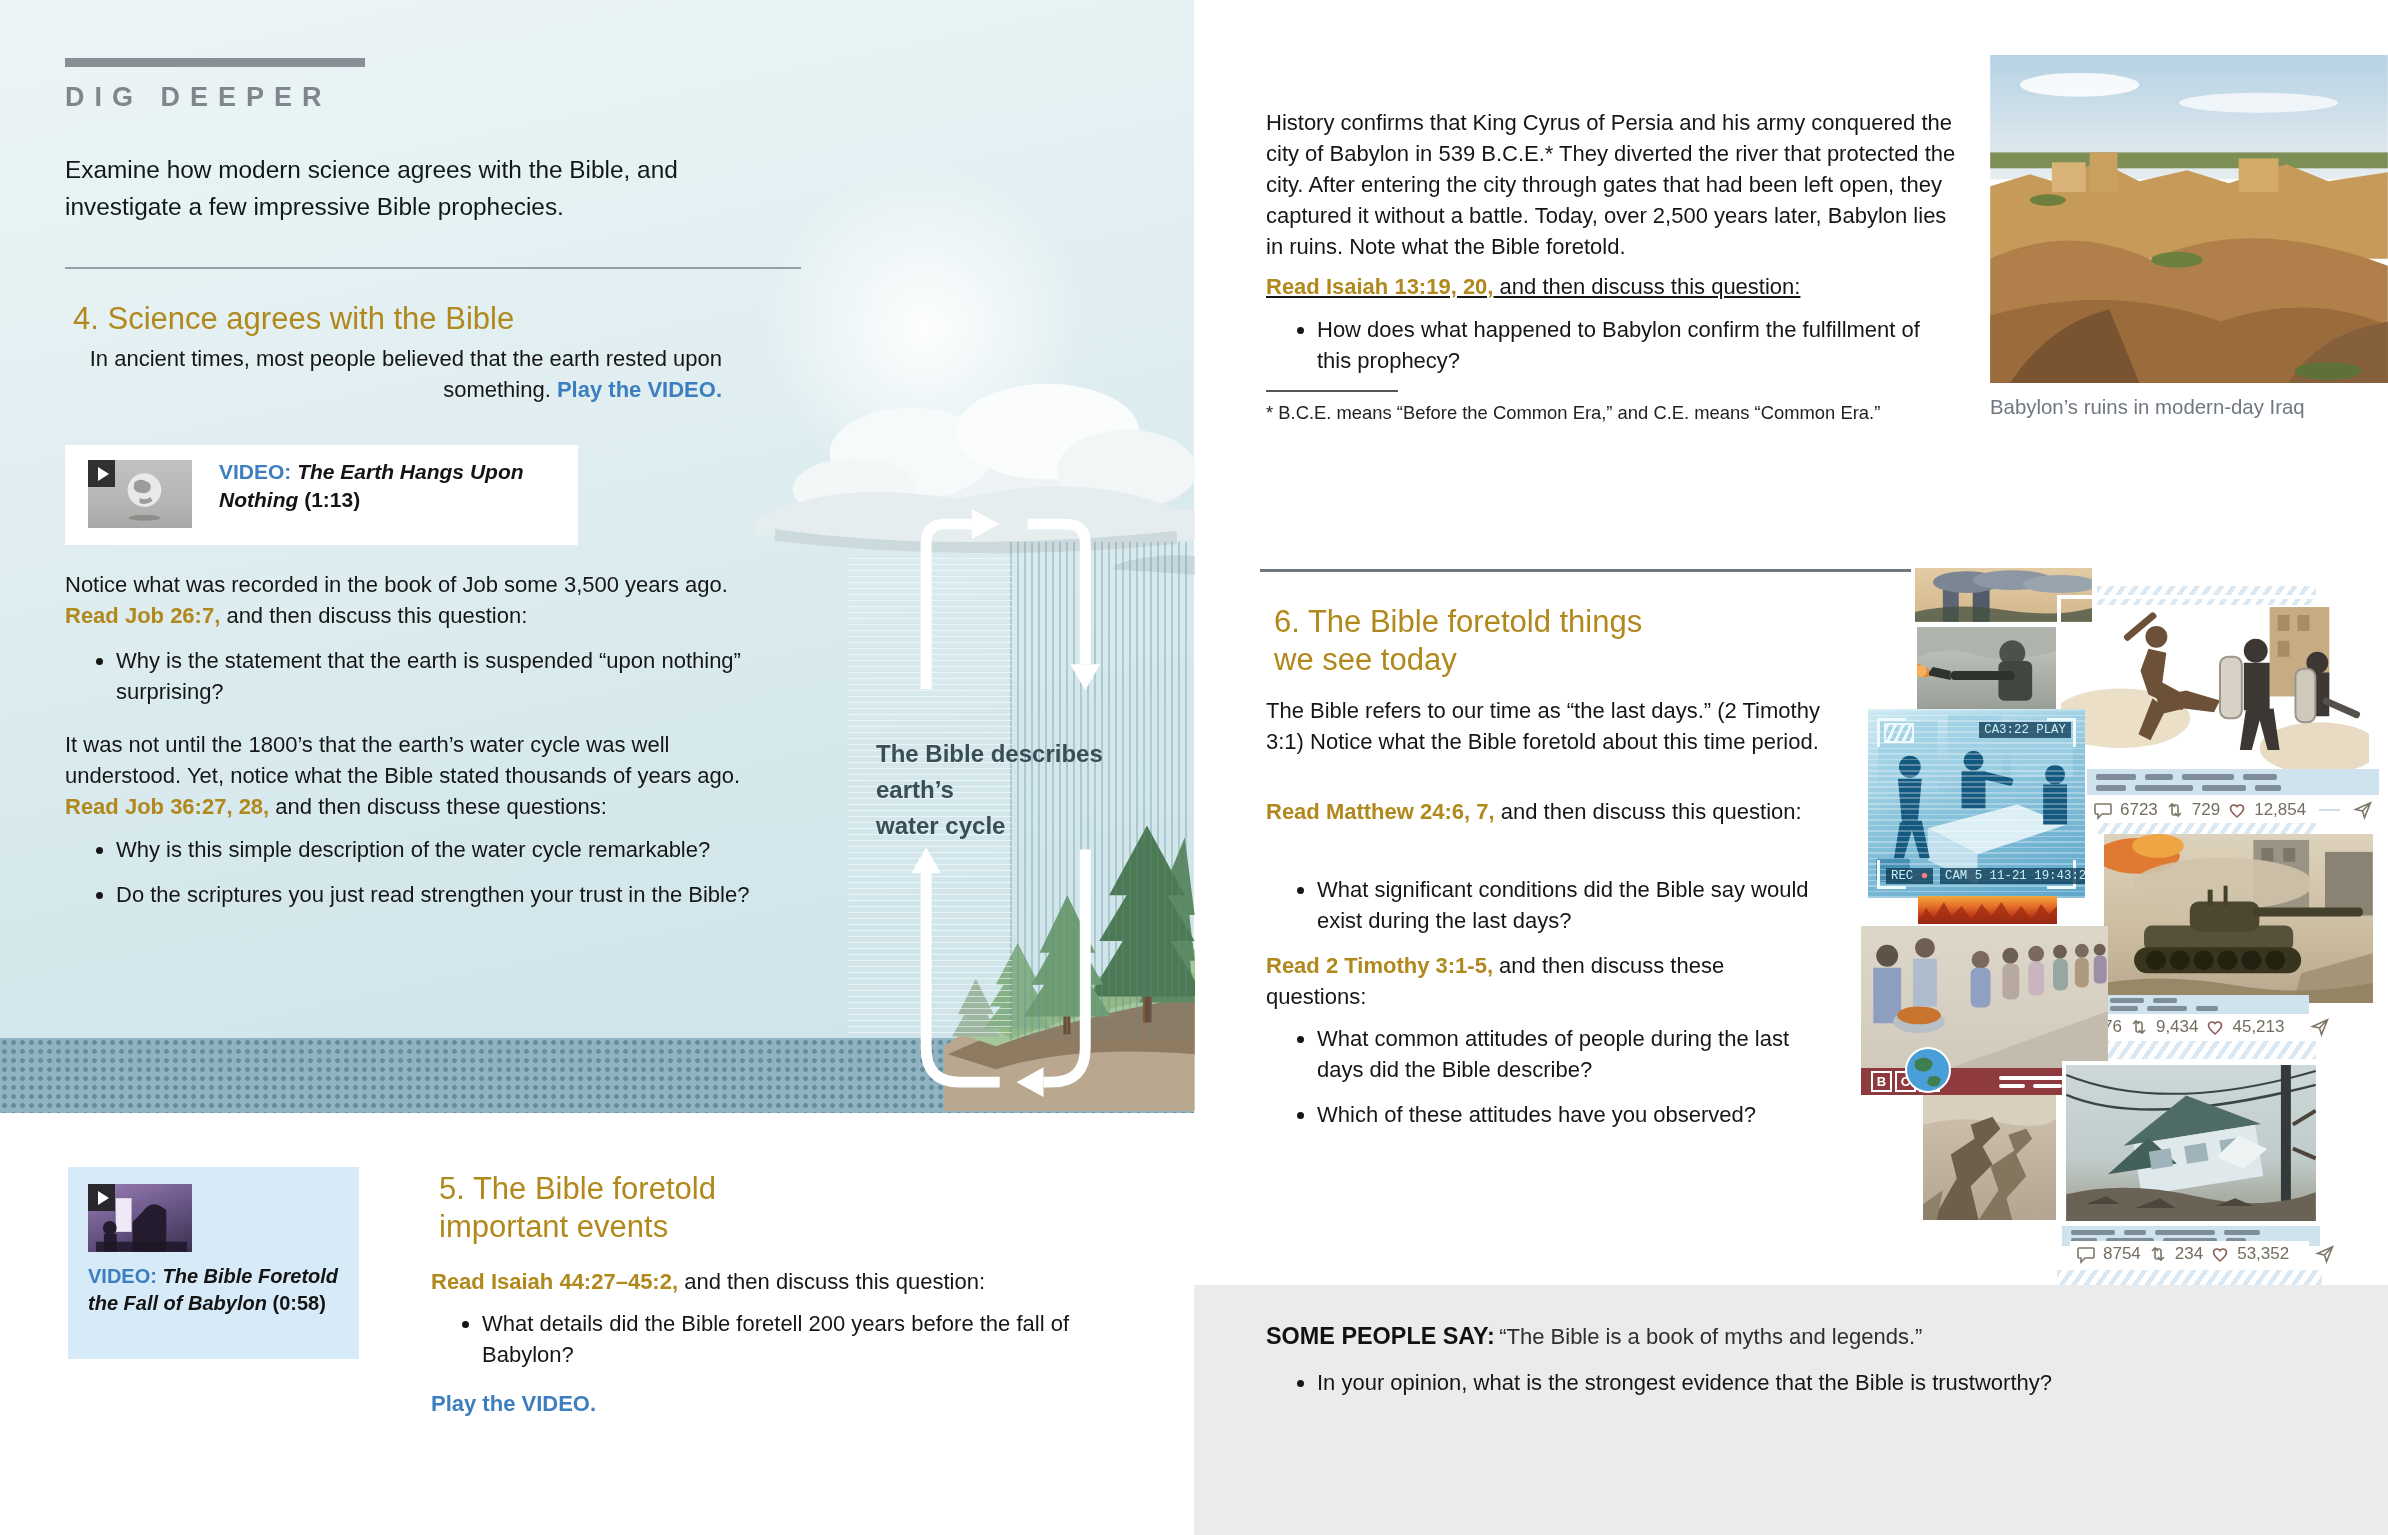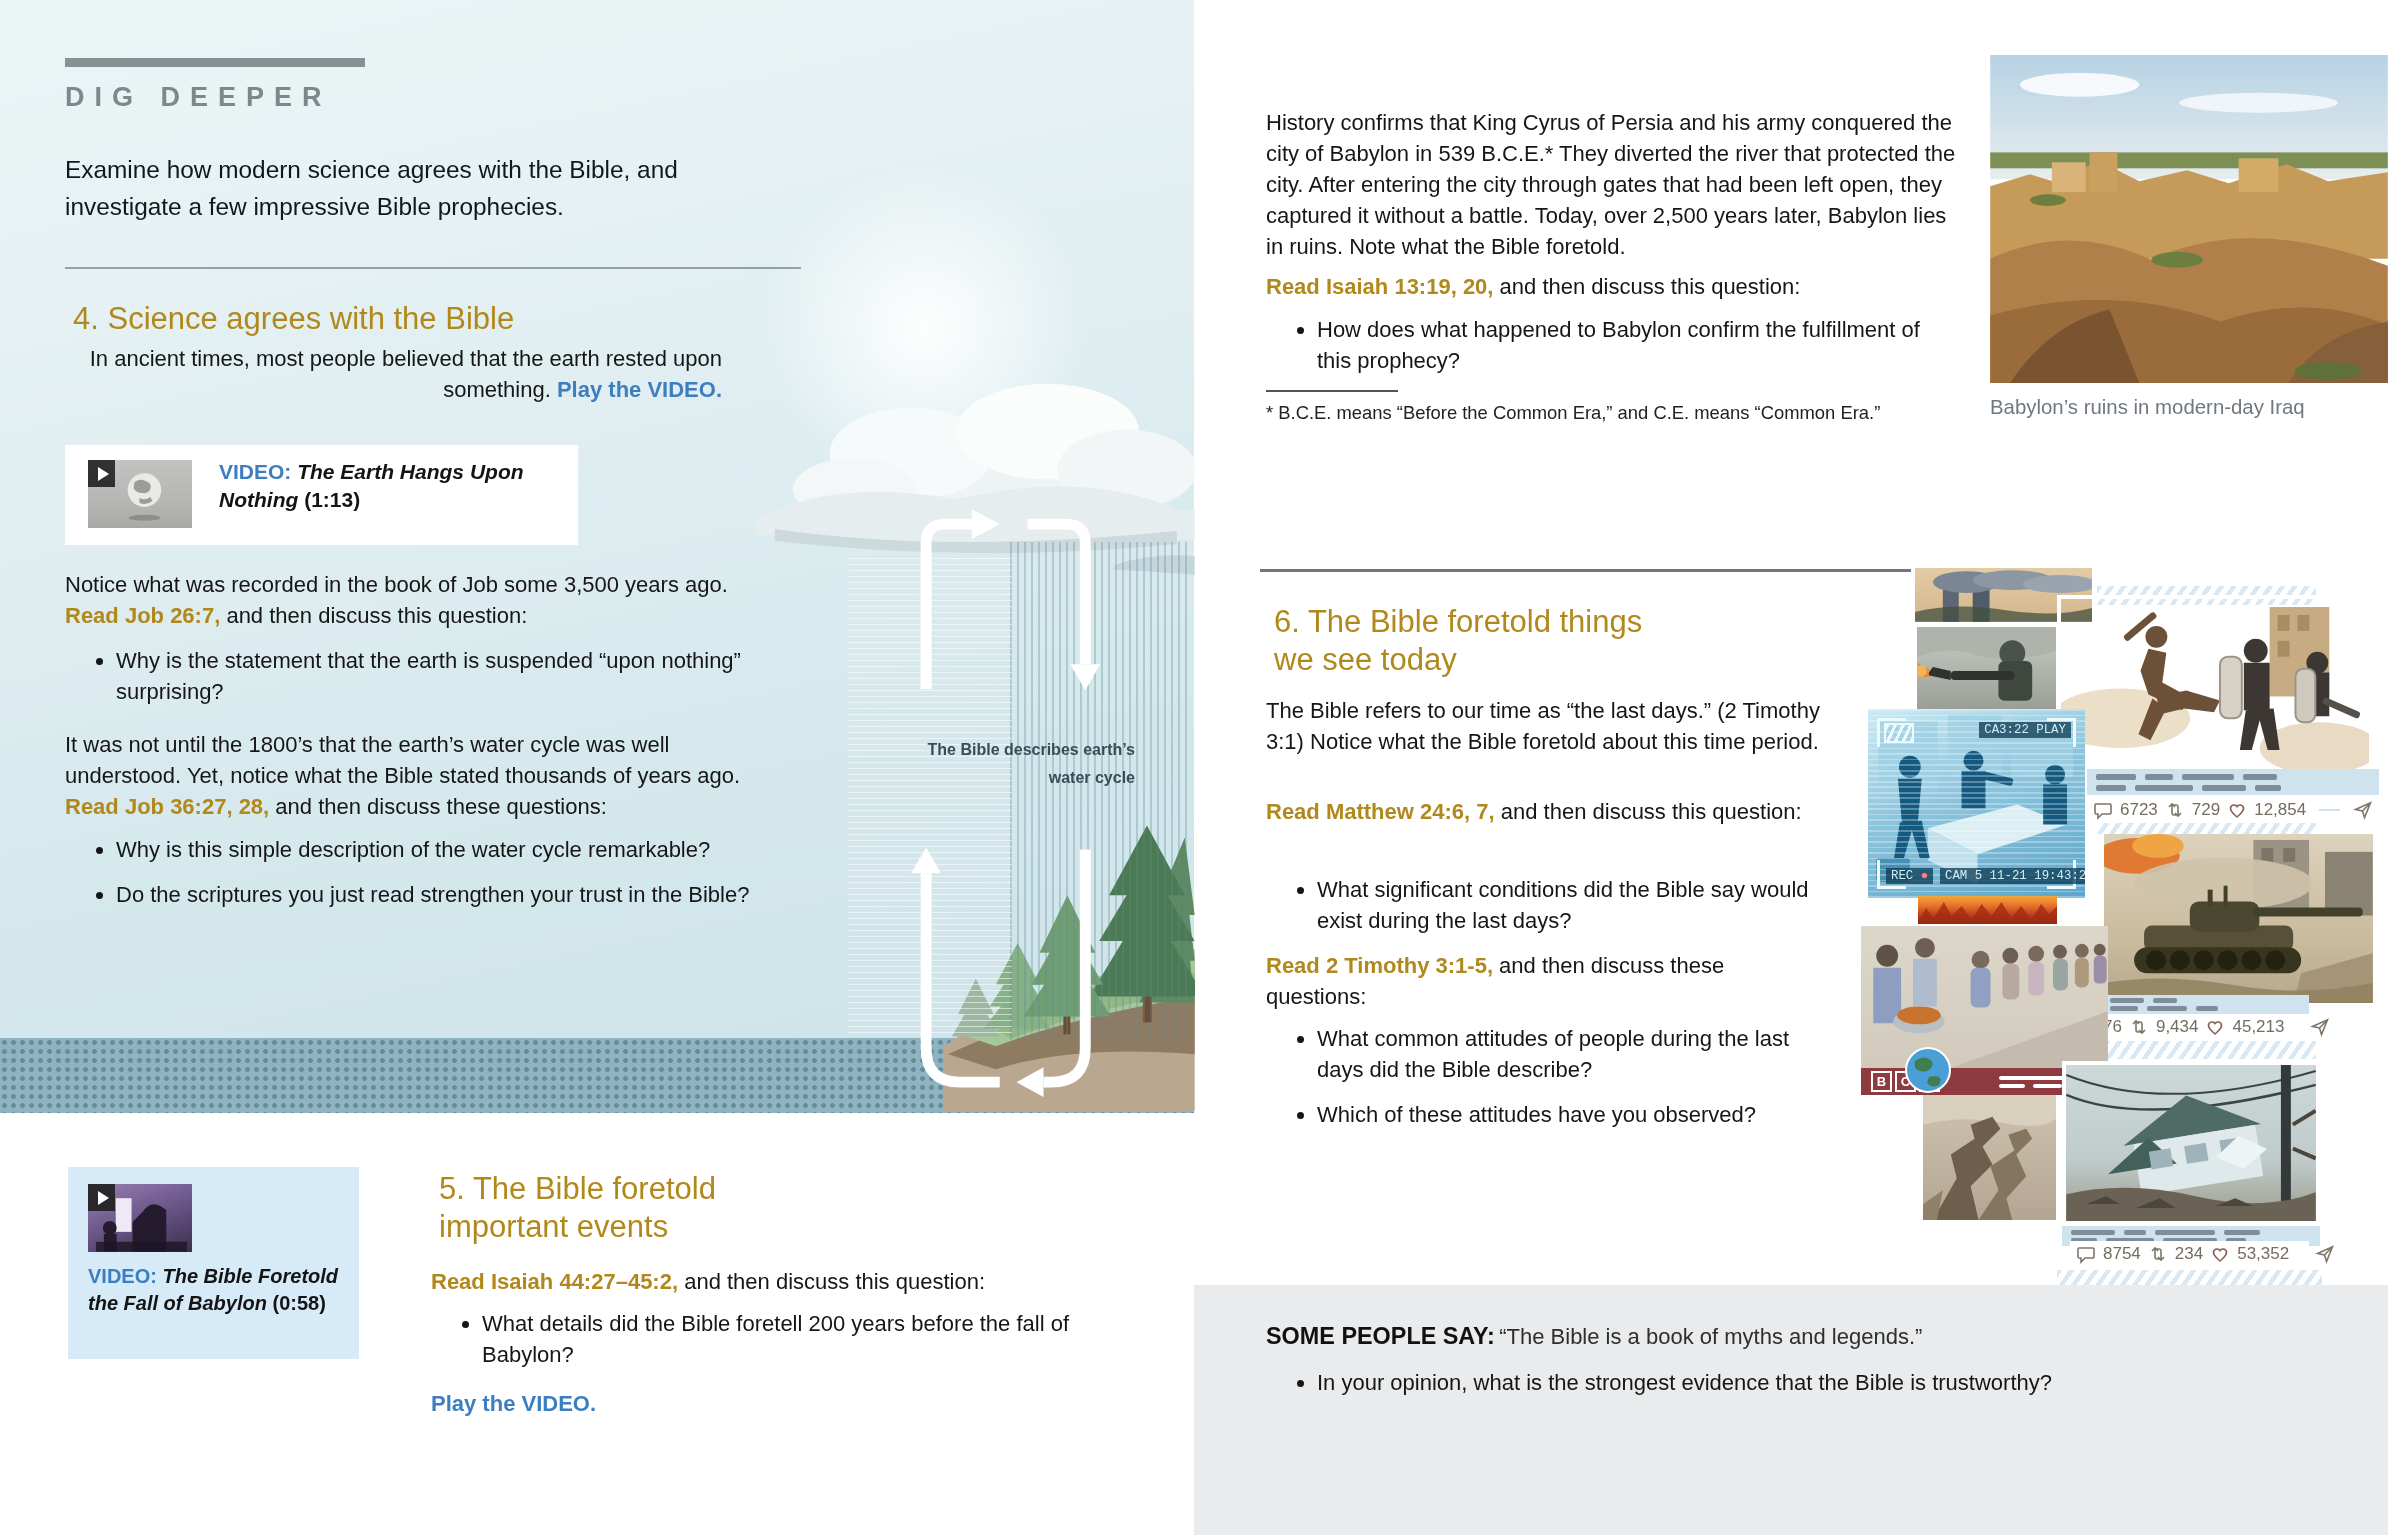--- a/index.html
+++ b/index.html
@@ -34,21 +34,21 @@
   .vthumb{position:absolute;left:23px;top:15px;width:104px;height:68px;overflow:hidden;}
   .playbtn{position:absolute;left:0;top:0;width:27px;height:27px;background:rgba(28,28,28,0.88);
            display:flex;align-items:center;justify-content:center;}
   .playtri{width:0;height:0;border-left:11px solid #fff;border-top:7px solid transparent;border-bottom:7px solid transparent;margin-left:3px;}
   .vlabel{position:absolute;font-size:21px;line-height:28px;color:#141414;}
   .vlabel .vword{color:#3c7ebf;font-weight:bold;font-style:normal;}
   .vlabel .vtitle{font-weight:bold;font-style:italic;}
   .vlabel .vdur{font-weight:bold;}
   .vbox2{left:68px;top:1167px;width:291px;height:192px;background:#d7eaf7;}
   
-  .cycle-cap{width:259px;text-align:right;font-size:16px;line-height:28px;font-weight:600;color:#3a4d57;}
+  .cycle-cap{width:259px;text-align:left;font-size:24px;line-height:36px;font-weight:600;color:#3a4d57;}
   
   .cap-gray{font-size:20.4px;color:#6f7880;}
   .footnote{font-size:18.4px;line-height:25px;color:#222;}
   
   .hatch{background:repeating-linear-gradient(125deg,#d9e8f2 0 4.5px,#ffffff 4.5px 10px);}
   .bluebar{background:#cfe3ef;display:flex;flex-direction:column;justify-content:center;gap:5px;padding:5px 9px;box-sizing:border-box;}
   .drow{display:flex;gap:9px;}
   .dash{height:6px;background:#7e8d99;border-radius:2px;}
   .stats{display:flex;align-items:center;gap:7px;font-size:17px;color:#746d60;background:#fff;padding:3px 6px;box-sizing:border-box;}
   .sicon{flex:0 0 auto;stroke:#7f7668;fill:none;stroke-width:1.6;}
@@ -211,21 +211,21 @@
   <p class="abs body-t" style="left:431px;top:1266px;width:617px;margin:0;"><a class="readref">Read Isaiah 44:27–45:2,</a><span> and then discuss this question:</span></p>
 
   <ul class="abs blist" style="left:454px;top:1308px;width:617px;">
     <li>What details did the Bible foretell 200 years before the fall of Babylon?</li>
   </ul>
 
   <a class="abs linkblue" style="left:431px;top:1391px;font-size:22px;">Play the VIDEO.</a>
 
   <p class="abs body-t" style="left:1266px;top:107px;width:698px;margin:0;">History confirms that King Cyrus of Persia and his army conquered the city of Babylon in 539 B.C.E.* They diverted the river that protected the city. After entering the city through gates that had been left open, they captured it without a battle. Today, over 2,500 years later, Babylon lies in ruins. Note what the Bible foretold.</p>
 
-  <p class="abs body-t" style="left:1266px;top:271px;width:698px;margin:0;"><a class="readref">Read Isaiah 13:19, 20,</a><span> and then discuss this question:</span></p>
+  <p class="abs body-t" style="left:1266px;top:271px;width:698px;margin:0;text-decoration:underline;"><a class="readref">Read Isaiah 13:19, 20,</a><span> and then discuss this question:</span></p>
 
   <ul class="abs blist" style="left:1289px;top:314px;width:637px;">
     <li>How does what happened to Babylon confirm the fulfillment of this prophecy?</li>
   </ul>
 
   <div class="abs" style="left:1266px;top:390px;width:132px;height:2px;background:#555;"></div>
   <div class="abs footnote" style="left:1266px;top:400px;width:657px;">* B.C.E. means “Before the Common Era,” and C.E. means “Common Era.”</div>
 
   <svg class="abs" style="left:1990px;top:55px;" width="398" height="328" viewBox="0 0 400 330">
     <defs>

